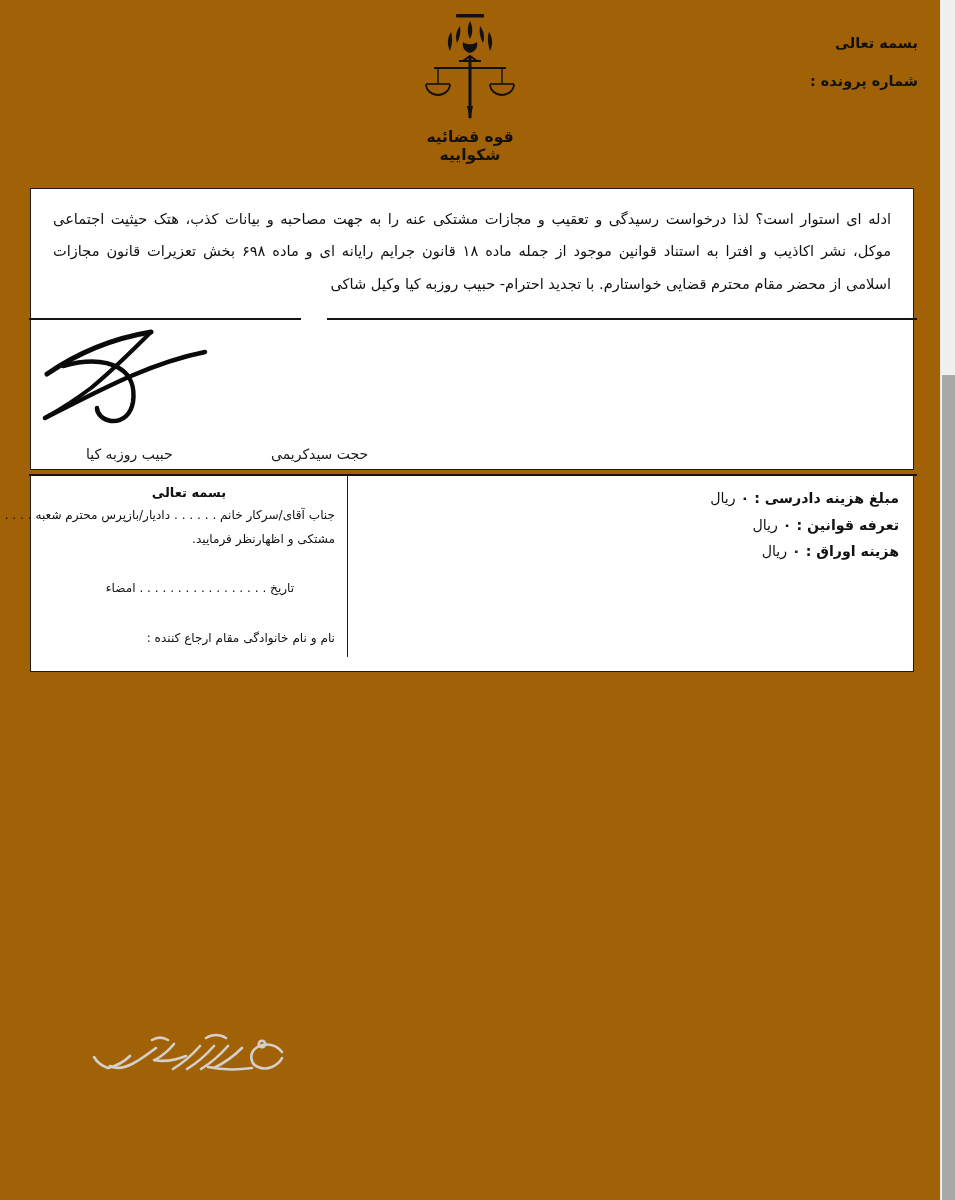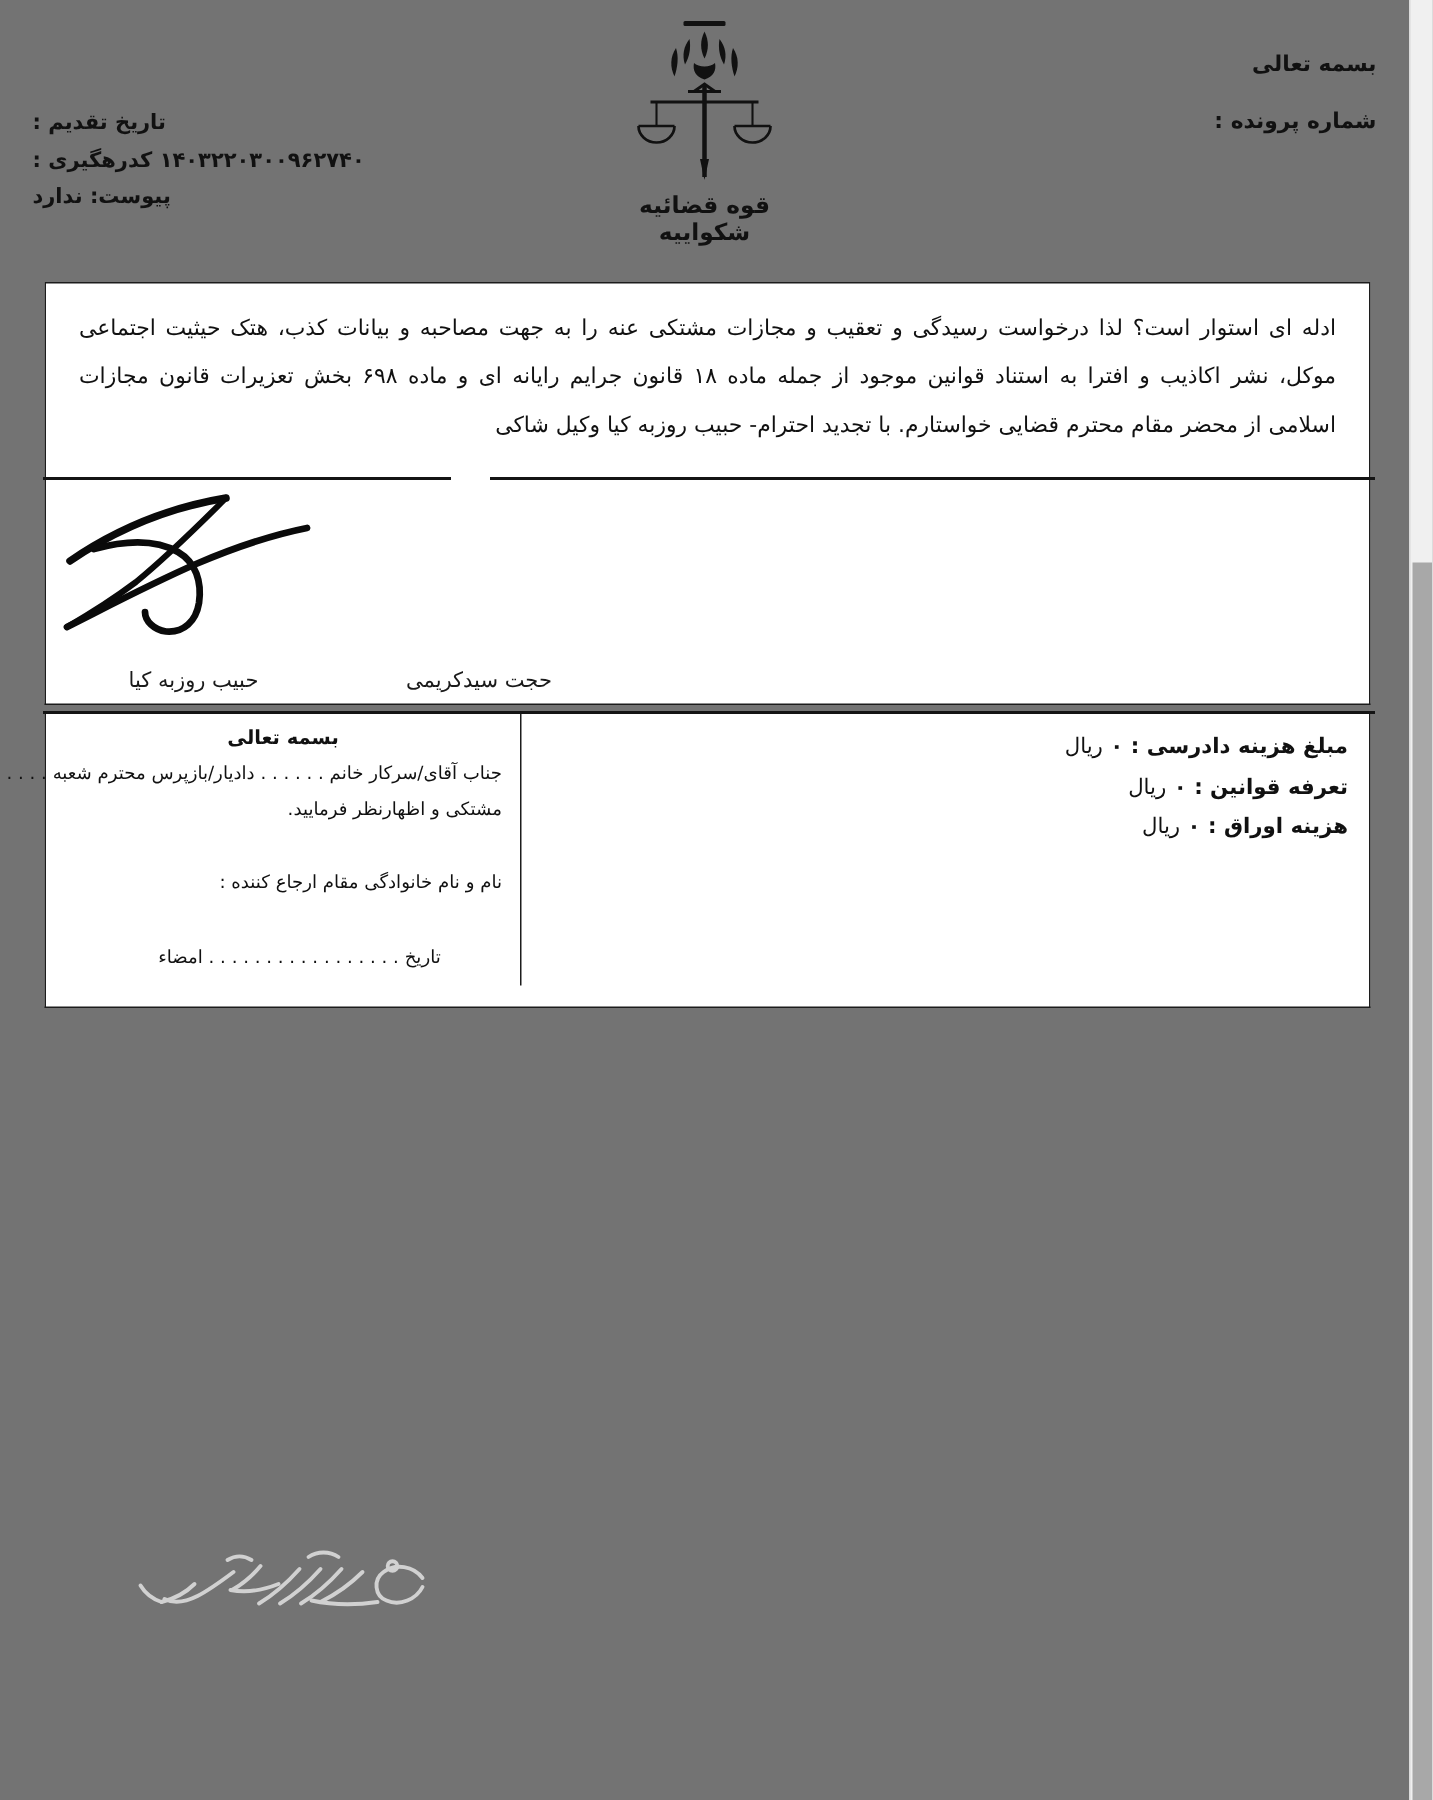--- a/index.html
+++ b/index.html
@@ -17,21 +17,21 @@
     font-family: "DejaVu Sans", "Liberation Sans", sans-serif;
     color: #111;
   }
 
   
   .page {
     position: absolute;
     top: 0; left: 0;
     width: 940px;
     height: 1200px;
-    background: #737373;
+    background: #a16207;
   }
 
   
   .scrollbar {
     position: absolute;
     top: 0;
     right: 0;
     width: 15px;
     height: 1200px;
     background: #f0f0f0;
@@ -255,28 +255,20 @@
 
 <div class="page">
 
   <div class="header">
 
     <div class="hdr-right">
       <div>بسمه تعالی</div>
       <div>شماره پرونده :</div>
     </div>
 
-    <div class="hdr-left">
-      <div>تاریخ تقدیم :</div>
-      <div>
-        <span class="ltr-num">۱۴۰۳۲۲۰۳۰۰۹۶۲۷۴۰</span>
-        <span>کدرهگیری :</span>
-      </div>
-      <div>پیوست: ندارد</div>
-    </div>
 
     <div class="emblem">
       <span>
         <svg width="120" height="120" viewBox="0 0 120 120" aria-hidden="true">
 
           <g fill="#111">
             <rect x="46" y="8" width="28" height="3.4" rx="1"></rect>
             <path d="M60 15 c-3 6 -3 12 0 18 c3 -6 3 -12 0 -18 z"></path>
             <path d="M50 20 c-4 5 -5 11 -3 17 c3 -5 4 -11 3 -17 z"></path>
             <path d="M70 20 c4 5 5 11 3 17 c-3 -5 -4 -11 -3 -17 z"></path>
@@ -353,22 +345,22 @@
         <span class="unit">ریال</span>
       </div>
     </div>
 
     <div class="cell-ref">
       <div class="ref-bism">بسمه تعالی</div>
       <div class="ref-line">
         <span>جناب آقای/سرکار خانم . . . . . . دادیار/بازپرس محترم شعبه . . . . . </span>
       </div>
       <div class="ref-line ref-right">مشتکی و اظهارنظر فرمایید.</div>
+      <div class="ref-line ref-sign">تاریخ . . . . . . . . . . . . . . . . . امضاء</div>
       <div class="ref-line ref-right ref-indent">نام و نام خانوادگی مقام ارجاع کننده :</div>
-      <div class="ref-line ref-sign">تاریخ . . . . . . . . . . . . . . . . . امضاء</div>
     </div>
   </div>
 
   <div class="watermark">
     <span class="wm-script">
       <svg width="240" height="52" viewBox="0 0 240 52" aria-hidden="true">
         <g fill="none" stroke="#d9d9d9" stroke-width="2.6" stroke-linecap="round" stroke-linejoin="round">
           <path d="M226 22 c-6 -8 -18 -10 -26 -4 c-7 5 -6 16 2 19 c9 4 20 -1 24 -9"></path>
           <circle cx="206" cy="14" r="3.2"></circle>
           <path d="M196 38 c-14 2 -30 2 -44 -1"></path>

